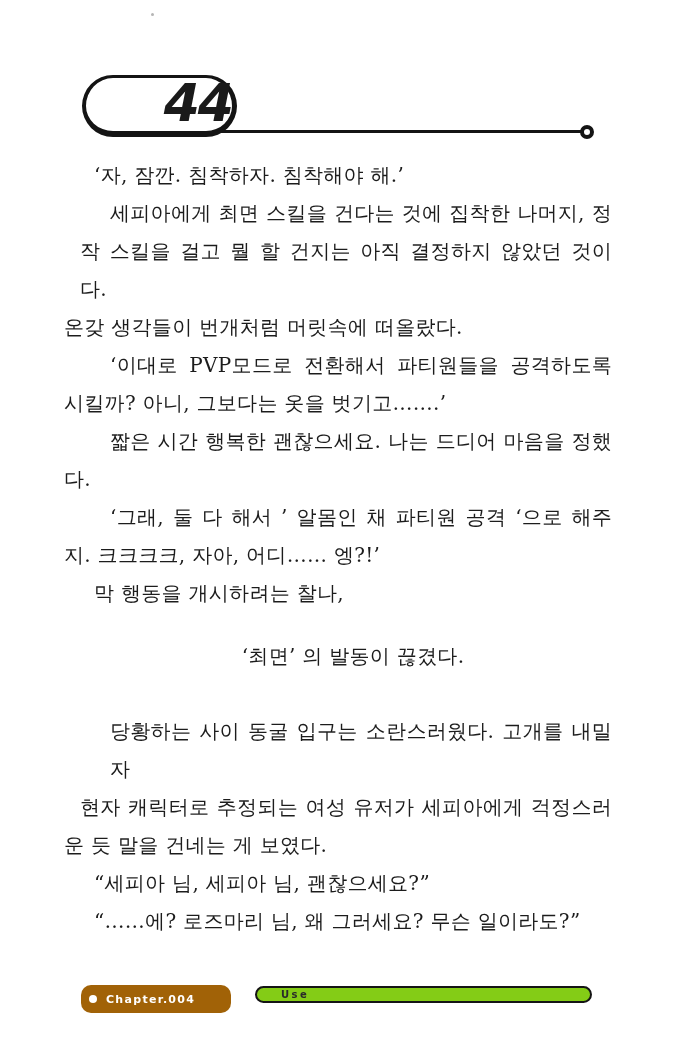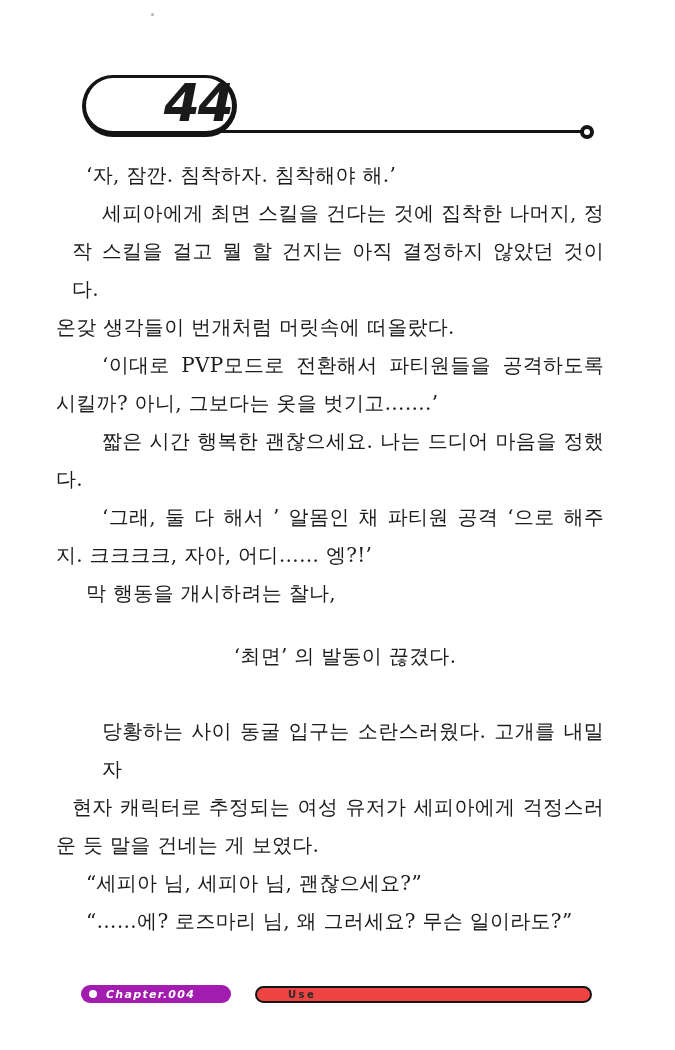--- a/index.html
+++ b/index.html
@@ -42,59 +42,59 @@
     width:362px;height:3px;background:#141414;z-index:1;
   }
   .header-ring{
     position:absolute;left:580px;top:125px;
     width:14px;height:14px;box-sizing:border-box;
     border:4px solid #141414;border-radius:50%;
     background:#ffffff;z-index:1;
   }
   
   .body-text{
-    position:absolute;left:56px;top:156px;width:548px;
+    position:absolute;left:64px;top:156px;width:548px;
     font-size:20px;line-height:38px;
     letter-spacing:0.3px;
   }
   .line{white-space:nowrap;}
   .line.i{padding-left:30px;}
   .line.j{
     white-space:normal;
     text-align:justify;
     text-align-last:justify;
     margin-left:16px;
   }
   .line.b{font-weight:normal;text-align:center;}
   
   .footer-chapter-pill{
     position:absolute;left:81px;top:985px;
-    width:150px;height:18px;
-    background:#a21caf;border-radius:10px;
+    width:150px;height:28px;
+    background:#a16207;border-radius:10px;
     display:flex;align-items:center;
-    padding-left:8px;box-sizing:border-box;font-style:italic;
+    padding-left:8px;box-sizing:border-box;
   }
   .footer-dot{
     width:8px;height:8px;border-radius:50%;
     background:#ffffff;flex:0 0 auto;
   }
   .footer-chapter-label{
     margin-left:9px;
     font-family:"DejaVu Sans","Liberation Sans",sans-serif;
     font-weight:bold;font-size:11px;
     letter-spacing:1.3px;color:#ffffff;
     line-height:1;white-space:nowrap;
   }
   .footer-use-pill{
     position:absolute;left:255px;top:986px;
     width:337px;height:17px;box-sizing:border-box;
     border:2px solid #141414;border-radius:9px;
-    background:#ef4444;
+    background:#84cc16;
     display:flex;align-items:center;
-    padding-left:31px;
+    padding-left:24px;
   }
   .footer-use-label{
     font-family:"DejaVu Sans","Liberation Sans",sans-serif;
     font-weight:bold;font-size:10px;
     letter-spacing:2.5px;color:#2a2a2a;
     line-height:1;white-space:nowrap;
   }
 </style>
 </head>
 <body>

